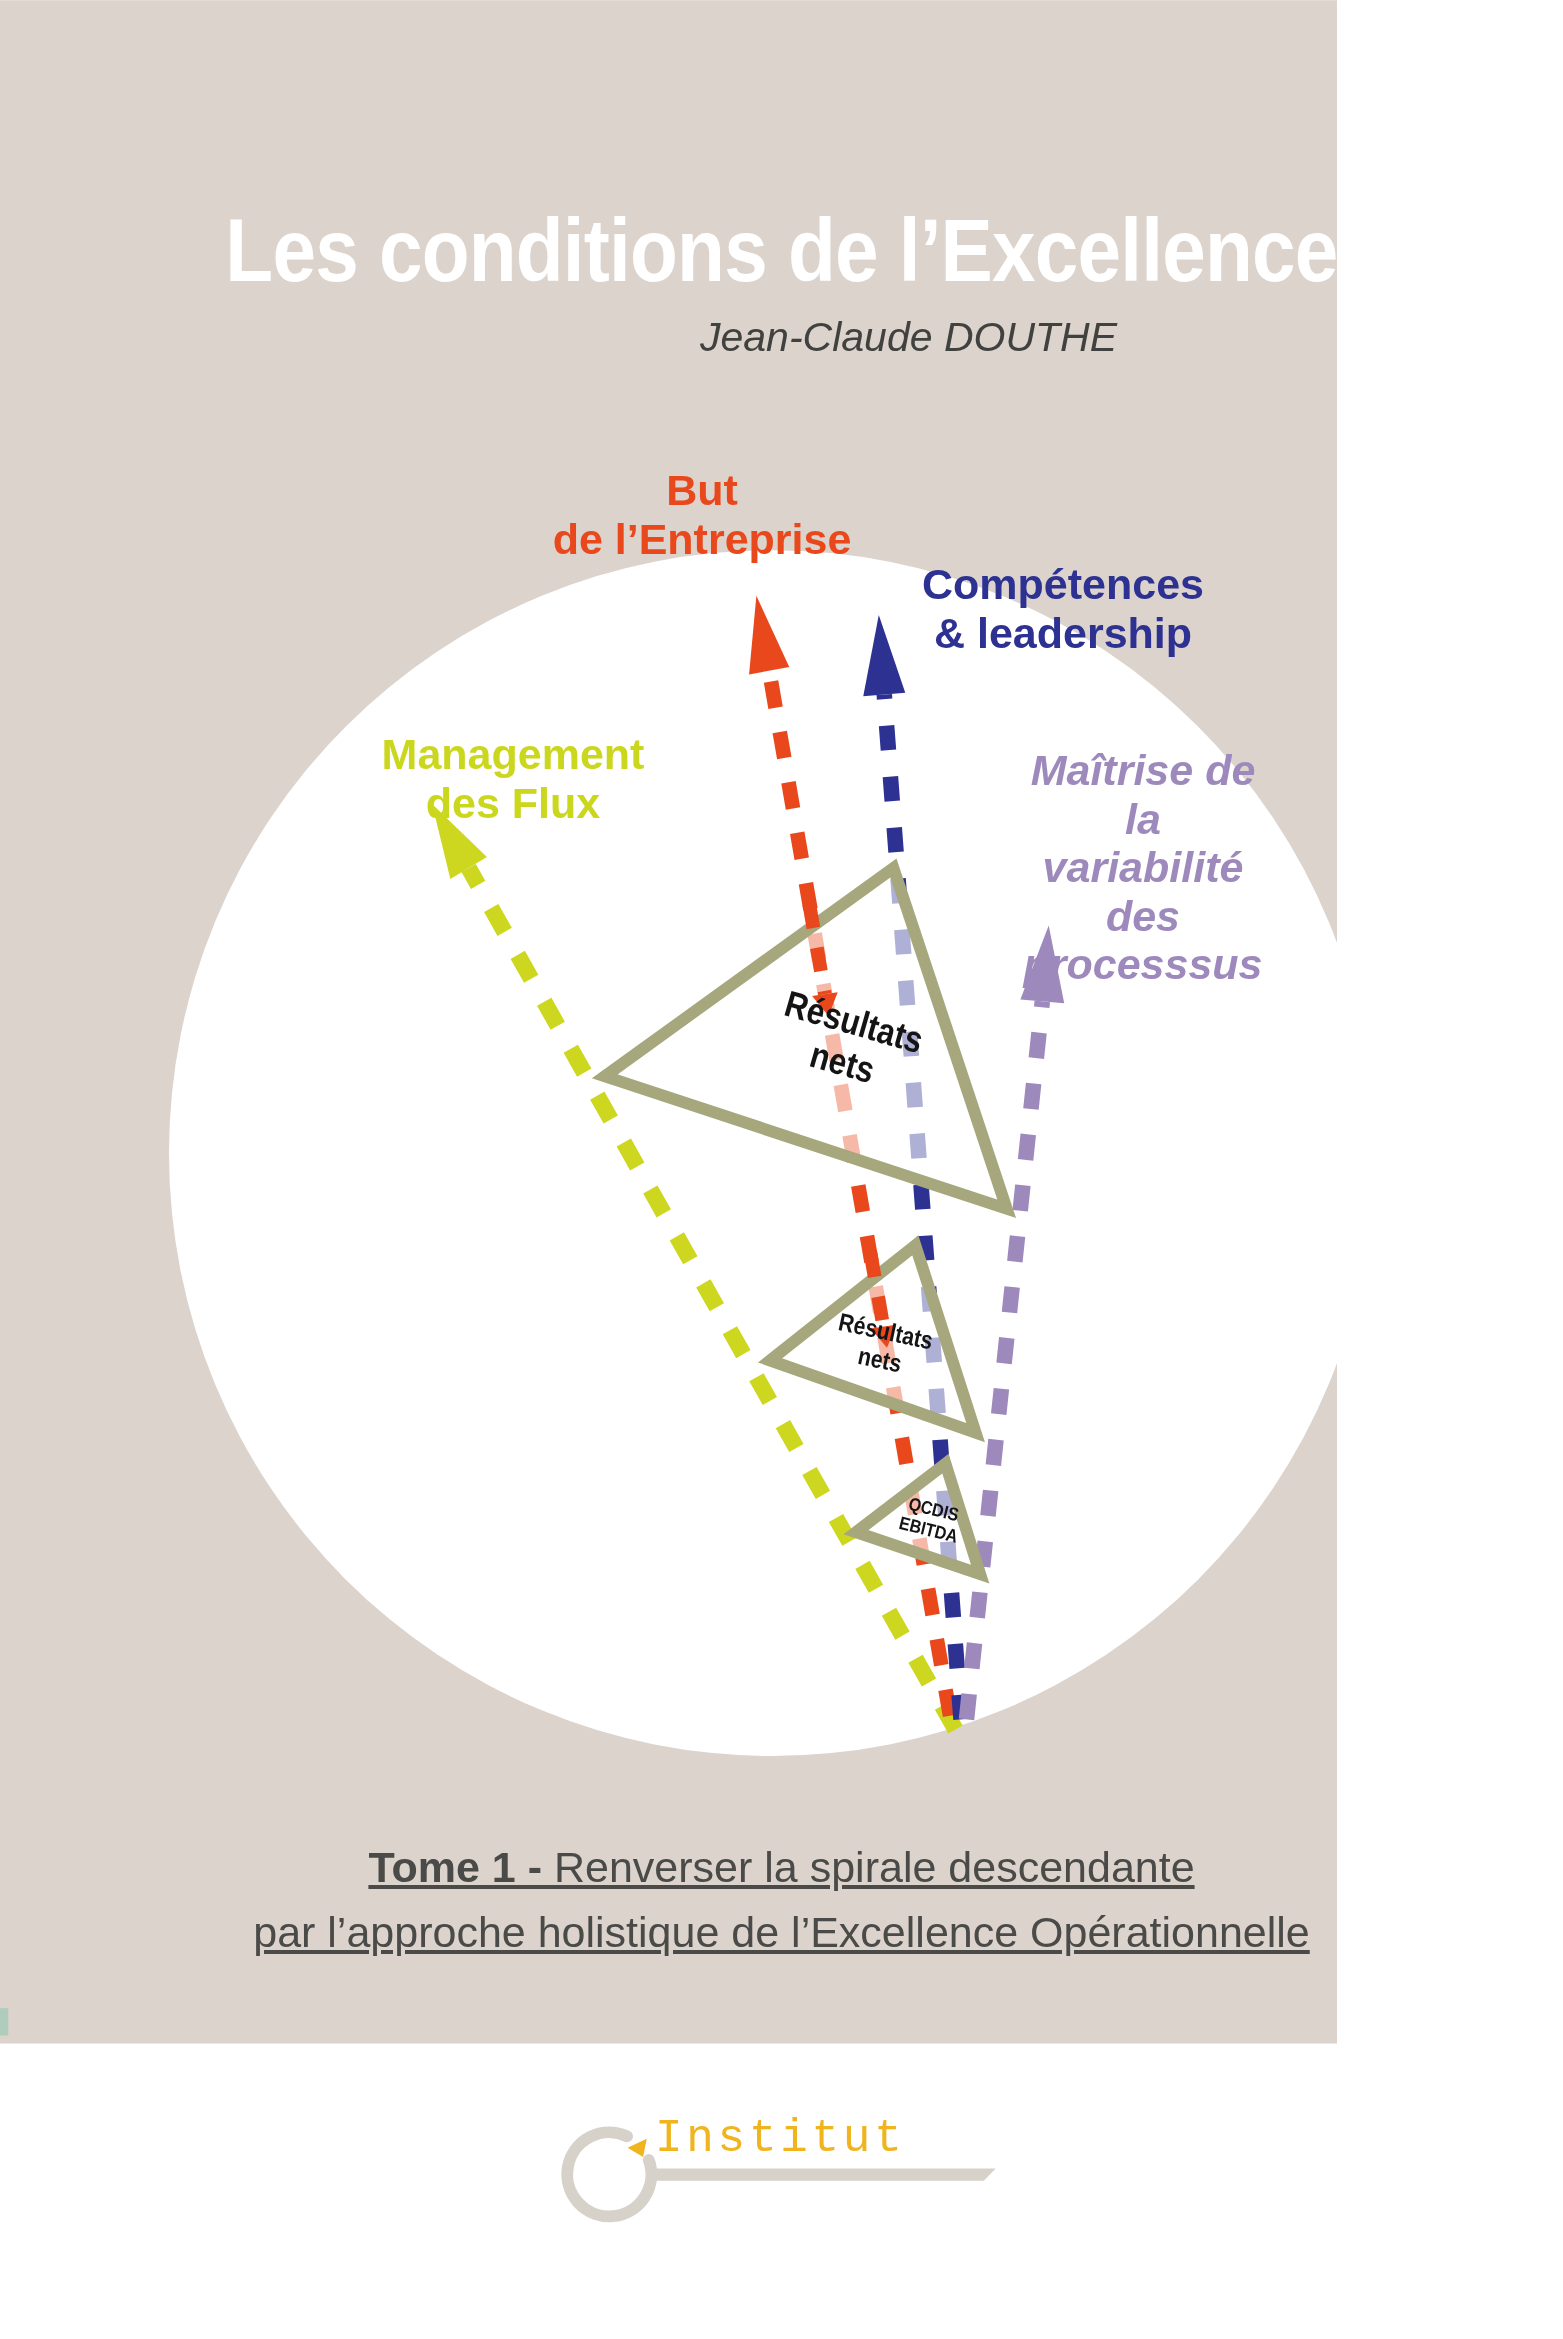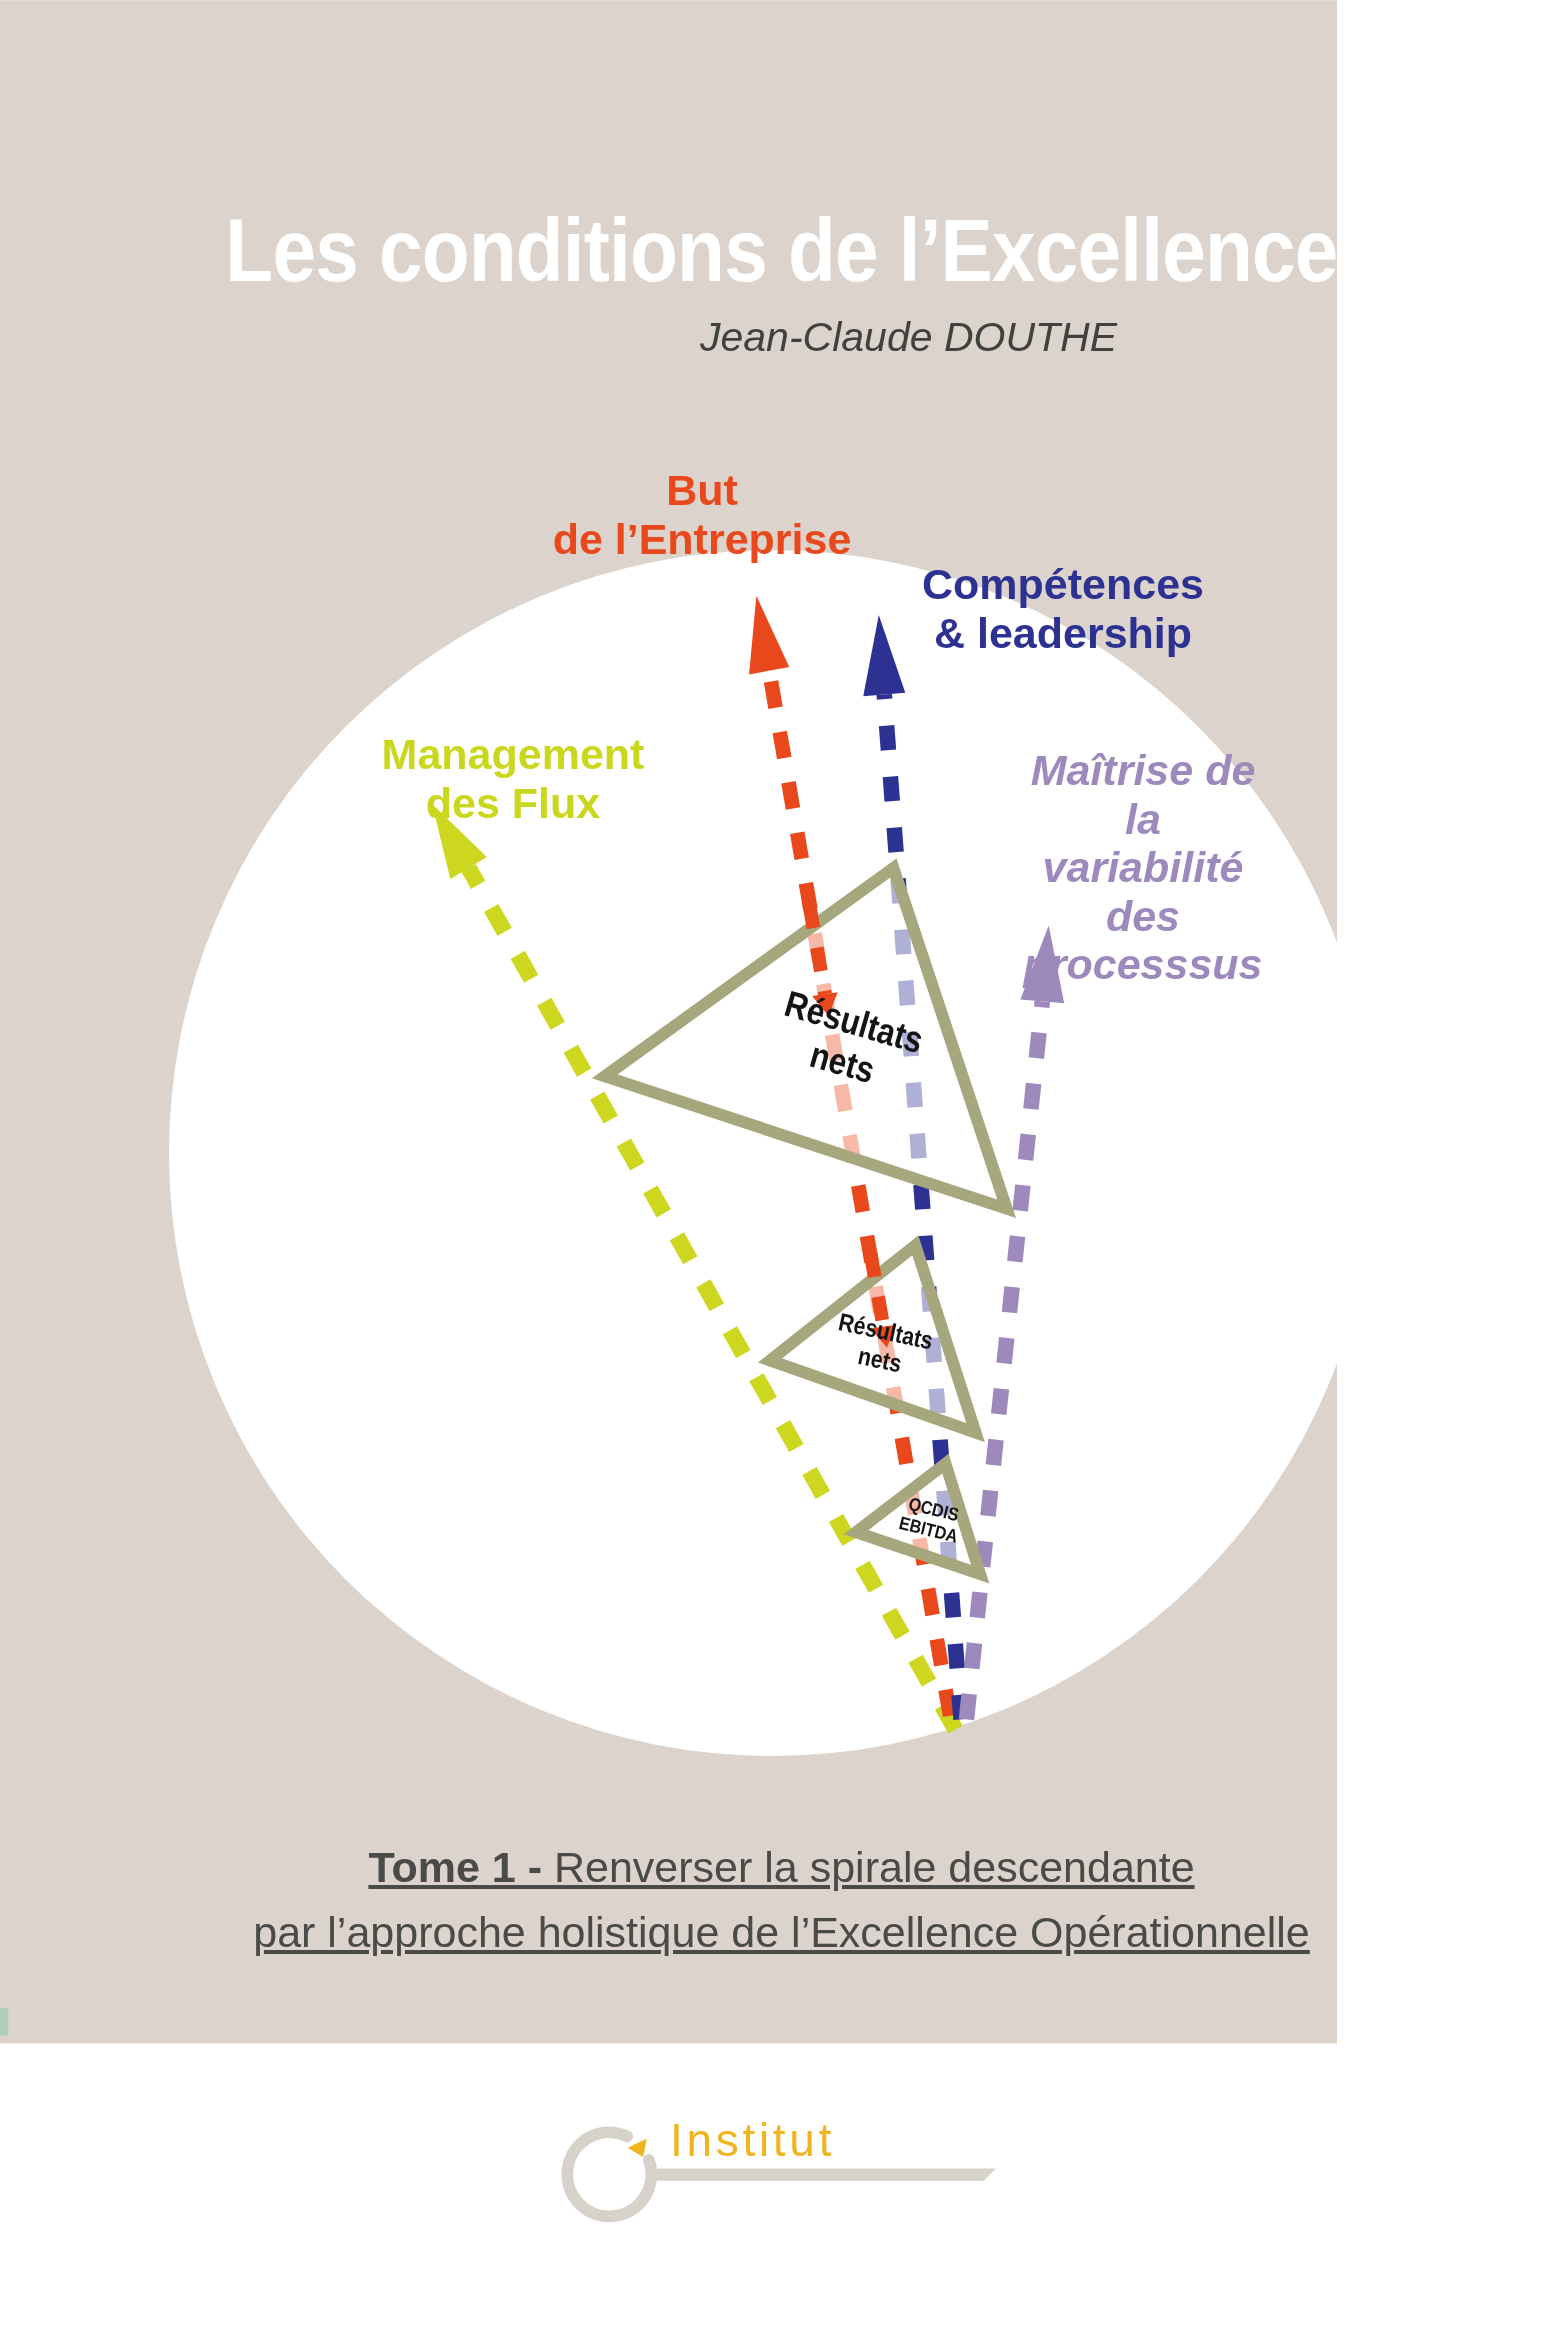--- a/index.html
+++ b/index.html
@@ -26,22 +26,22 @@
              transform:translate(-50%,-50%) rotate(16deg) scaleX(0.85);}
   .tri-medium{left:883px;top:1345px;font-size:25px;
              transform:translate(-50%,-50%) rotate(12deg) scaleX(0.85);}
   .tri-small{left:931px;top:1520px;font-size:18.3px;
              transform:translate(-50%,-50%) rotate(14deg) scaleX(0.88);}
 
   .subtitle{position:absolute;top:1835px;left:0;width:1563px;text-align:center;
             font-size:43px;line-height:1.5;color:#4a4a48;text-decoration:underline;}
   .subtitle b{font-weight:bold;}
 
-  .logo-institut{position:absolute;left:670px;top:2113px;font-size:46px;
-                 letter-spacing:3.7px;color:#f0b41f;}
+  .logo-institut{position:absolute;left:655px;top:2113px;font-size:46px;
+                 letter-spacing:3.7px;color:#f0b41f;font-family:Liberation Mono, monospace;}
   .logo-valessentia{position:absolute;left:668px;top:2180px;font-size:52px;
                  font-style:italic;font-weight:bold;letter-spacing:2.7px;color:#a91d40;}
 </style>
 </head>
 <body>
 
 <div class="page">
 
   <svg class="art" viewBox="0 0 1711 2560">
 

